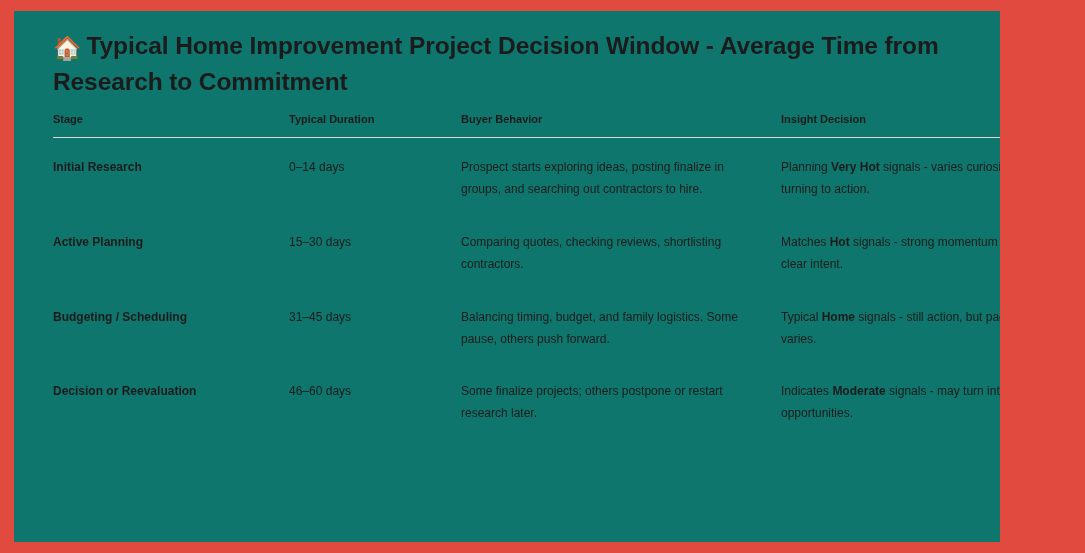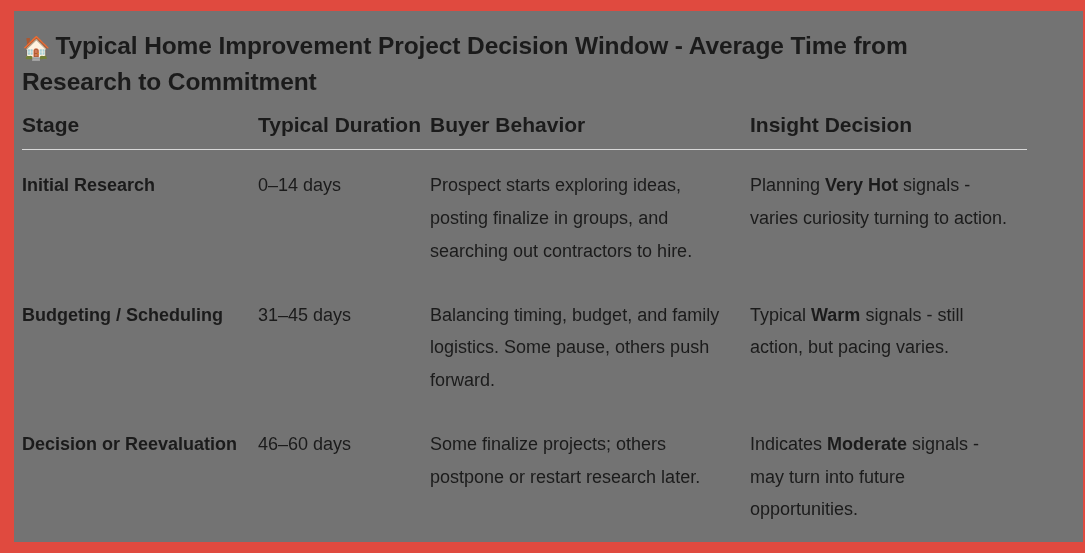--- a/index.html
+++ b/index.html
@@ -10,25 +10,25 @@
     width: 1085px;
     height: 553px;
     background: #e04a3f;
     font-family: "Liberation Sans", sans-serif;
     overflow: hidden;
   }
   .page {
     position: absolute;
     left: 14px;
     top: 11px;
-    width: 1069px;
+    width: 986px;
     height: 531px;
-    background: #737373;
+    background: #0f766e;
     box-sizing: border-box;
-    padding: 18px 24px 0 8px;
+    padding: 18px 24px 0 39px;
     overflow: hidden;
   }
   .title {
     font-size: 24.5px;
     font-weight: bold;
     color: #1b1b1b;
     line-height: 1.42;
     letter-spacing: -0.1px;
     margin: 0 0 14px 0;
     max-width: 930px;
@@ -43,29 +43,29 @@
     border-collapse: collapse;
     table-layout: fixed;
   }
   table.matrix col.c-stage     { width: 236px; }
   table.matrix col.c-duration  { width: 172px; }
   table.matrix col.c-behavior  { width: 320px; }
   table.matrix col.c-insight   { width: 277px; }
 
   table.matrix thead th {
     text-align: left;
-    font-size: 21px;
+    font-size: 11px;
     font-weight: bold;
     color: #1b1b1b;
     padding: 0 8px 12px 0;
     border-bottom: 1px solid #d8d8d8;
     vertical-align: bottom;
   }
   table.matrix tbody td {
-    font-size: 18px;
+    font-size: 12px;
     color: #1b1b1b;
     line-height: 1.82;
     padding: 17px 16px 14px 0;
     vertical-align: top;
     font-weight: normal;
   }
   table.matrix tbody td.stage-cell {
     font-weight: bold;
     padding-right: 10px;
   }
@@ -99,24 +99,30 @@
       </tr>
     </thead>
     <tbody>
       <tr>
         <td class="stage-cell">Initial Research</td>
         <td>0–14 days</td>
         <td>Prospect starts exploring ideas, posting finalize in groups, and searching out contractors to hire.</td>
         <td><span>Planning </span><span class="hl">Very Hot</span><span> signals - varies curiosity turning to action.</span></td>
       </tr>
       <tr>
+        <td class="stage-cell">Active Planning</td>
+        <td>15–30 days</td>
+        <td>Comparing quotes, checking reviews, shortlisting contractors.</td>
+        <td><span>Matches </span><span class="hl">Hot</span><span> signals - strong momentum and clear intent.</span></td>
+      </tr>
+      <tr>
         <td class="stage-cell">Budgeting / Scheduling</td>
         <td>31–45 days</td>
         <td>Balancing timing, budget, and family logistics. Some pause, others push forward.</td>
-        <td><span>Typical </span><span class="hl">Warm</span><span> signals - still action, but pacing varies.</span></td>
+        <td><span>Typical </span><span class="hl">Home</span><span> signals - still action, but pacing varies.</span></td>
       </tr>
       <tr>
         <td class="stage-cell">Decision or Reevaluation</td>
         <td>46–60 days</td>
         <td>Some finalize projects; others postpone or restart research later.</td>
         <td><span>Indicates </span><span class="hl">Moderate</span><span> signals - may turn into future opportunities.</span></td>
       </tr>
     </tbody>
   </table>
 

